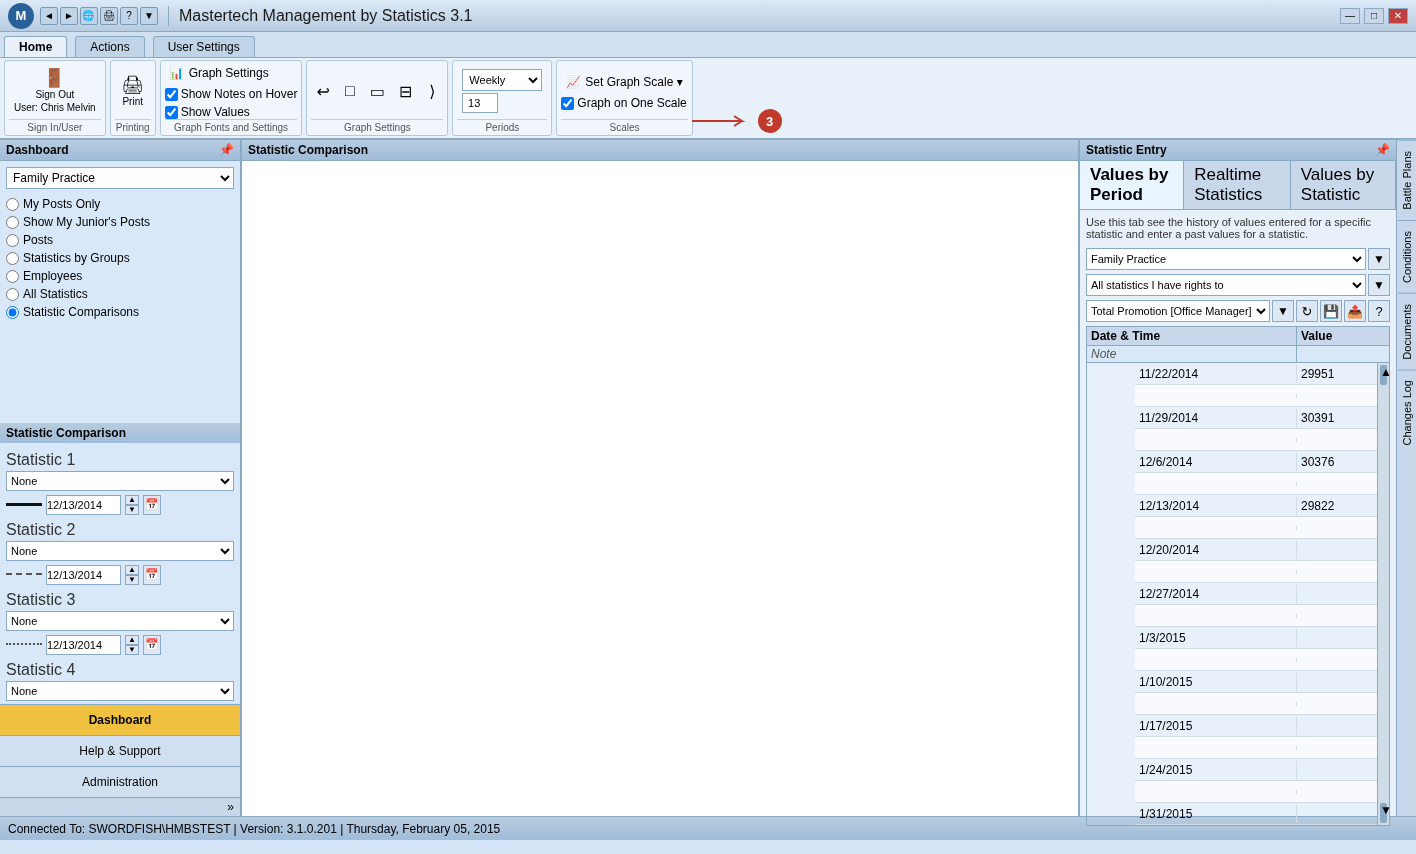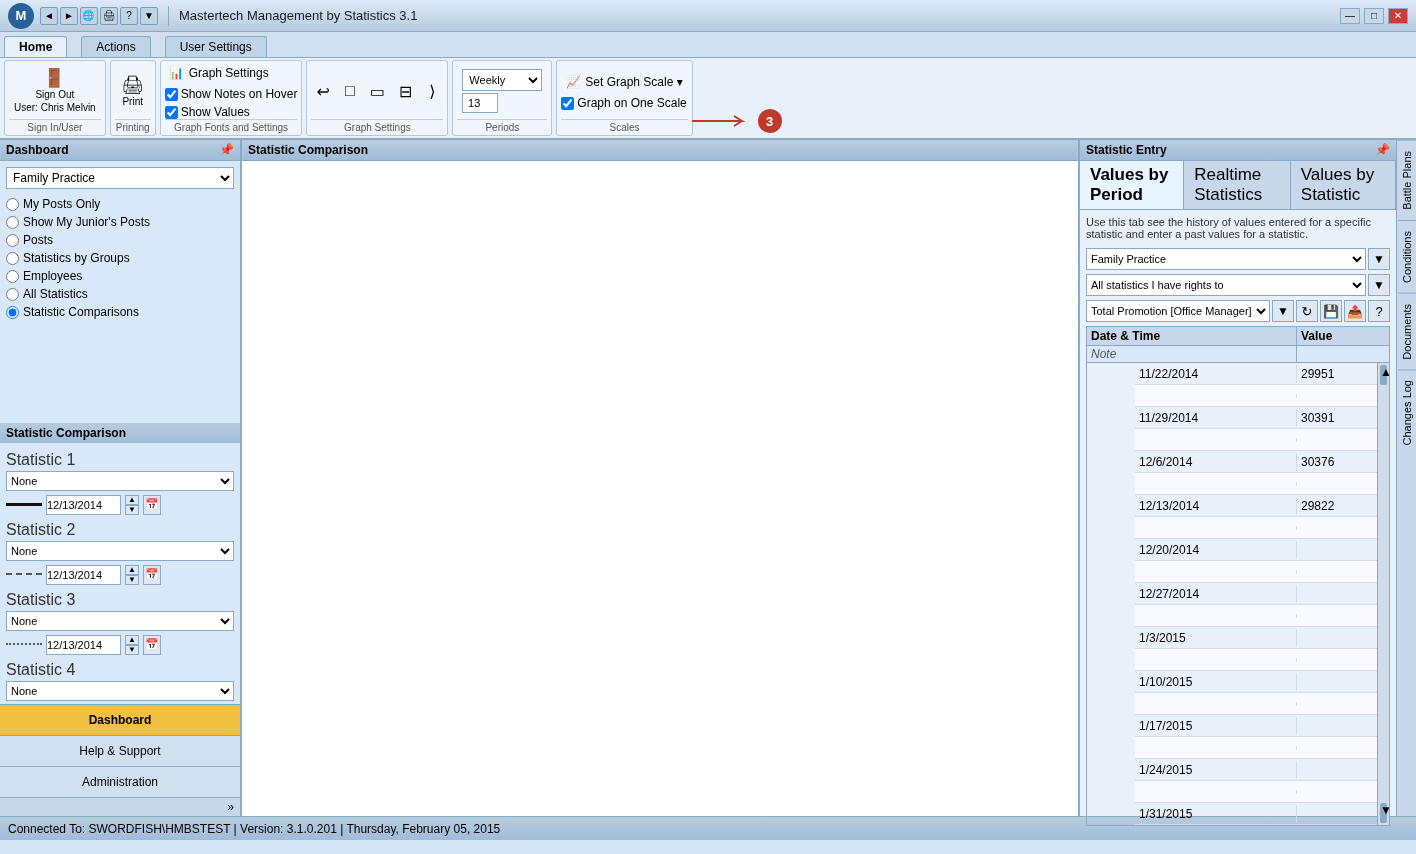--- a/index.html
+++ b/index.html
@@ -26,39 +26,39 @@
     .title-controls { display: flex; gap: 2px; }
     .title-btn {
       width: 18px; height: 18px;
       background: #c0d4e8;
       border: 1px solid #7a9ab8;
       border-radius: 2px;
       font-size: 10px;
       display: flex; align-items: center; justify-content: center;
       cursor: pointer;
     }
-    .title-text { font-size: 13px; color: #1a1a1a; }
+    .title-text { font-size: 16px; color: #1a1a1a; }
     .title-bar-right { display: flex; align-items: center; gap: 4px; }
     .win-btn {
       width: 20px; height: 16px;
       border: 1px solid #8aaac4;
       background: #c8d8ea;
       cursor: pointer;
       font-size: 10px;
       display: flex; align-items: center; justify-content: center;
     }
 
     
     .tab-bar {
       background: #d0e0f0;
       display: flex;
       align-items: flex-end;
       padding: 4px 4px 0;
       border-bottom: 1px solid #8aaac4;
-      gap: 14px;
+      gap: 8px;
     }
     .tab {
       padding: 3px 14px;
       background: #c0d4e8;
       border: 1px solid #8aaac4;
       border-bottom: none;
       cursor: pointer;
       font-size: 12px;
       border-radius: 3px 3px 0 0;
     }

